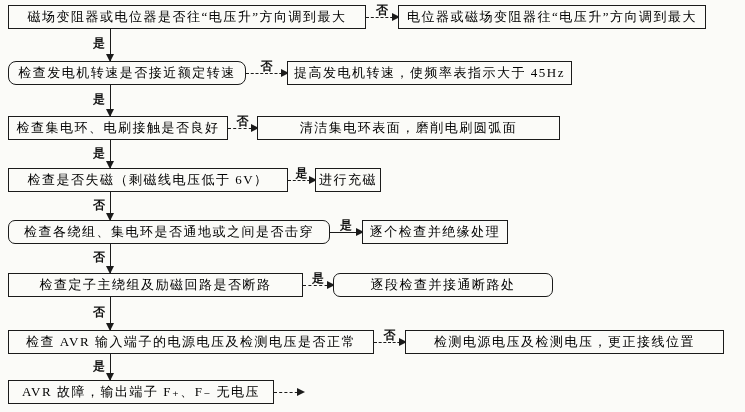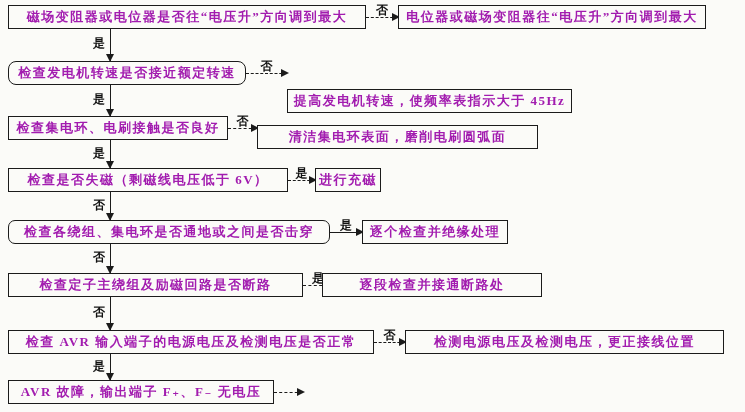--- a/index.html
+++ b/index.html
@@ -14,23 +14,23 @@
     height: 412px;
     background: #fbfbf8;
     overflow: hidden;
   }
   .box {
     position: absolute;
     box-sizing: border-box;
     height: 24px;
     border: 1.5px solid #1b1b1b;
     background: #fbfbf8;
-    color: #a21caf;
+    color: #000000;
     font-size: 13px;
-    font-weight: bold;
+    font-weight: normal;
     letter-spacing: 1.5px;
     line-height: 21px;
     text-align: center;
     white-space: nowrap;
     overflow: hidden;
   }
   .h-conn {
     position: absolute;
     height: 0;
     border-top: 1.4px dashed #1b1b1b;
@@ -96,32 +96,32 @@
   <div class="v-conn" style="left:110px; top:29px; height:32px;">
     <span class="v-label">是</span>
     <span class="arr-d"></span>
   </div>
 
   <div class="box" style="left:8px; top:61px; width:238px;border-radius:8px;">检查发电机转速是否接近额定转速</div>
   <div class="h-conn" style="left:246px; top:73px; width:41px;">
     <span class="h-label">否</span>
     <span class="arr-r"></span>
   </div>
-  <div class="box" style="left:287px; top:61px; width:285px;margin-top:28px;">提高发电机转速，使频率表指示大于 45Hz</div>
+  <div class="box" style="left:287px; top:61px; width:285px;">提高发电机转速，使频率表指示大于 45Hz</div>
   <div class="v-conn" style="left:110px; top:85px; height:31px;">
     <span class="v-label">是</span>
     <span class="arr-d"></span>
   </div>
 
   <div class="box" style="left:8px; top:116px; width:220px;">检查集电环、电刷接触是否良好</div>
   <div class="h-conn" style="left:228px; top:128px; width:29px;">
     <span class="h-label">否</span>
     <span class="arr-r"></span>
   </div>
-  <div class="box" style="left:257px; top:116px; width:281px;margin-top:9px;">清洁集电环表面，磨削电刷圆弧面</div>
+  <div class="box" style="left:257px; top:116px; width:303px;">清洁集电环表面，磨削电刷圆弧面</div>
   <div class="v-conn" style="left:110px; top:140px; height:28px;">
     <span class="v-label">是</span>
     <span class="arr-d"></span>
   </div>
 
   <div class="box" style="left:8px; top:168px; width:280px;">检查是否失磁（剩磁线电压低于 6V）</div>
   <div class="h-conn" style="left:288px; top:180px; width:27px;">
     <span class="h-label">是</span>
     <span class="arr-r"></span>
   </div>
@@ -140,21 +140,21 @@
   <div class="v-conn" style="left:110px; top:244px; height:29px;">
     <span class="v-label">否</span>
     <span class="arr-d"></span>
   </div>
 
   <div class="box" style="left:8px; top:273px; width:295px;">检查定子主绕组及励磁回路是否断路</div>
   <div class="h-conn" style="left:303px; top:285px; width:30px;">
     <span class="h-label">是</span>
     <span class="arr-r"></span>
   </div>
-  <div class="box" style="left:322px; top:273px; width:220px;">逐段检查并接通断路处</div>
+  <div class="box" style="left:333px; top:273px; width:220px;border-radius:7px;">逐段检查并接通断路处</div>
   <div class="v-conn" style="left:110px; top:297px; height:33px;">
     <span class="v-label">否</span>
     <span class="arr-d"></span>
   </div>
 
   <div class="box" style="left:8px; top:330px; width:366px;">检查 AVR 输入端子的电源电压及检测电压是否正常</div>
   <div class="h-conn" style="left:374px; top:342px; width:31px;">
     <span class="h-label">否</span>
     <span class="arr-r"></span>
   </div>

